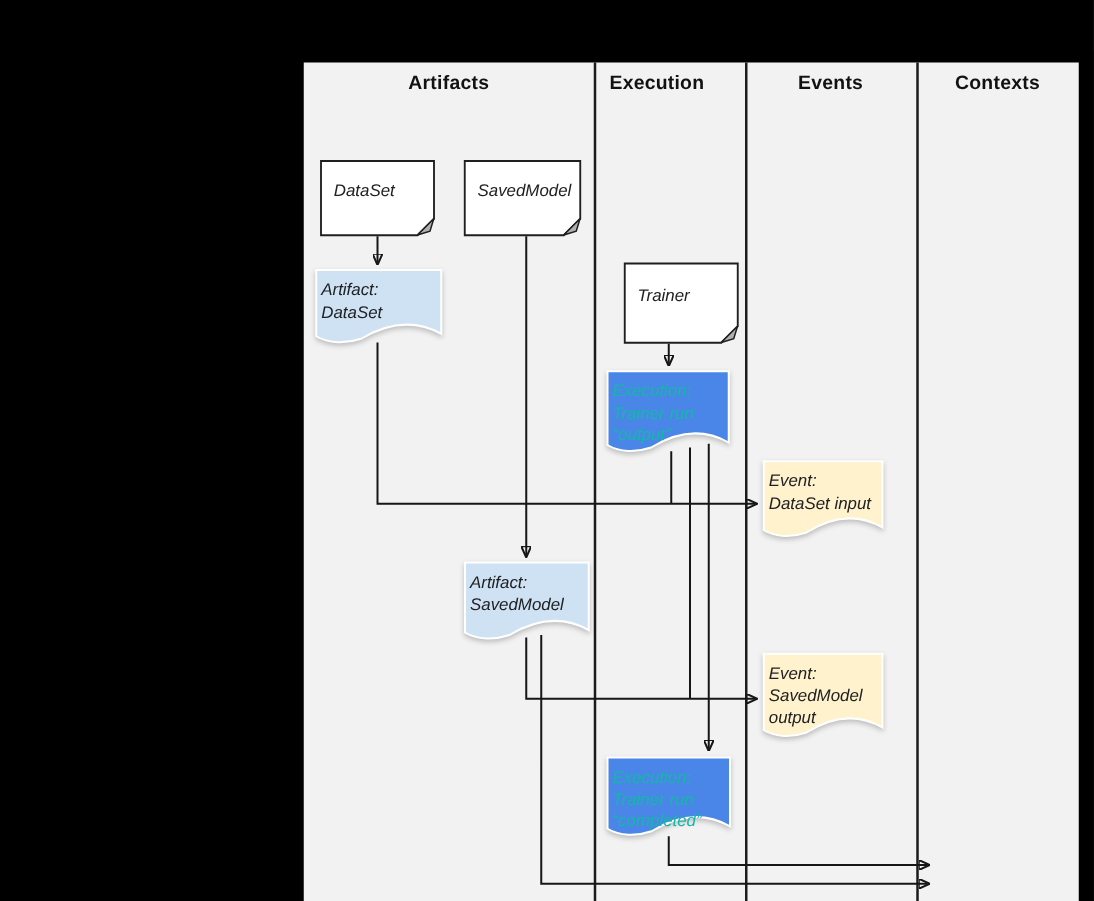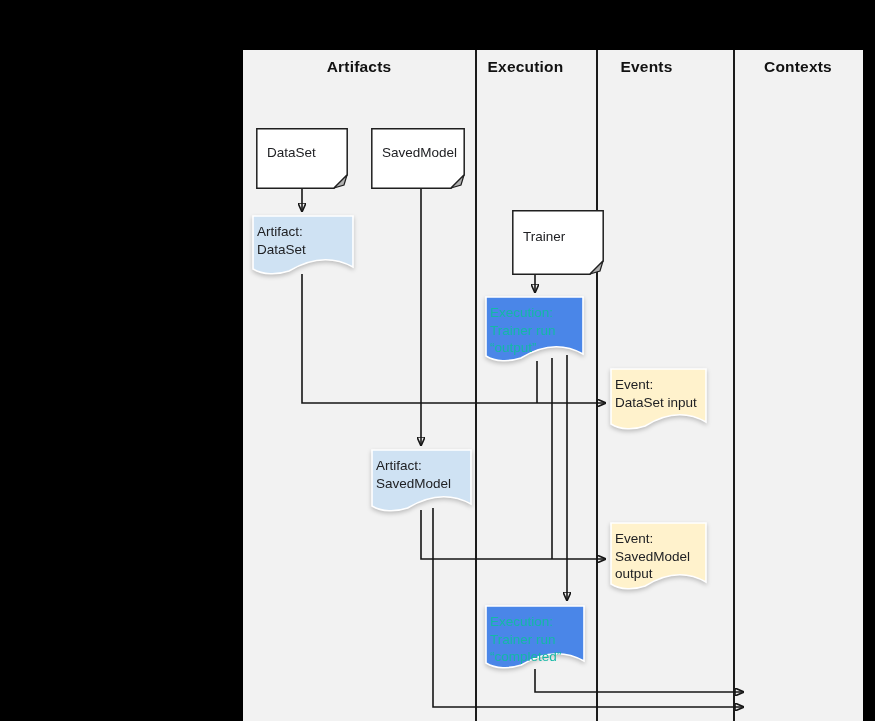--- a/index.html
+++ b/index.html
@@ -7,21 +7,21 @@
     position:relative;width:875px;height:721px;background:#000;overflow:hidden;
     font-family:"Liberation Sans", sans-serif;
     margin-top:41px;
   }
   .panel{position:absolute;left:243px;top:9px;width:620px;height:699px;background:#f2f2f2;}
   .vline{position:absolute;top:9px;height:699px;width:2px;background:#1b1b1b;}
   .col-head{
     position:absolute;top:17px;font-size:15.5px;font-weight:700;color:#121212;
     text-align:center;letter-spacing:.2px;
   }
-  .node{position:absolute;}
+  .node{position:absolute;font-style:italic;}
   .node svg{position:absolute;left:0;top:0;overflow:visible;}
   .node .shadowed{filter:drop-shadow(0 2px 2px rgba(0,0,0,.22));}
   .ntext{
     position:absolute;left:0;top:0;right:0;bottom:0;
     padding:7px 6px 0 4px;font-size:13.5px;line-height:17.5px;color:#202124;
   }
   .ntext span{display:block;white-space:nowrap;}
   .doc .ntext{display:flex;align-items:center;padding:0 0 12px 11px;}
   .whitetext .ntext{color:#14b8a6;}
   .ctx .ntext{font-size:13px;}
@@ -34,21 +34,21 @@
 <div id="canvas">
 
   <div class="panel"></div>
 
   <div class="vline" style="left:475px"></div>
   <div class="vline" style="left:596px"></div>
   <div class="vline" style="left:733px"></div>
 
   <div class="col-head" style="left:243px;width:232px">Artifacts</div>
   <div class="col-head" style="left:465px;width:121px">Execution</div>
-  <div class="col-head" style="left:578px;width:137px">Events</div>
+  <div class="col-head" style="left:596px;width:137px">Events</div>
   <div class="col-head" style="left:733px;width:130px">Contexts</div>
 
   <div class="node doc" style="left:256px;top:87px;width:92px;height:61px">
       <svg width="92" height="61" viewBox="0 0 92 61">
              <path d="M0.8 0.8 H91.2 V47 L78 60.2 H0.8 Z" fill="#ffffff" stroke="#1f1f1f" stroke-width="1.5" stroke-linejoin="miter"></path>
              <path d="M78 60 L91 47 L88 57 Z" fill="#b0b0b0" stroke="#1f1f1f" stroke-width="1.2"></path>
            </svg>
     <div class="ntext">
       <span>DataSet</span>
     </div>
@@ -57,21 +57,21 @@
   <div class="node doc" style="left:371px;top:87px;width:94px;height:61px">
       <svg width="94" height="61" viewBox="0 0 94 61">
              <path d="M0.8 0.8 H93.2 V47 L80 60.2 H0.8 Z" fill="#ffffff" stroke="#1f1f1f" stroke-width="1.5" stroke-linejoin="miter"></path>
              <path d="M80 60 L93 47 L90 57 Z" fill="#b0b0b0" stroke="#1f1f1f" stroke-width="1.2"></path>
            </svg>
     <div class="ntext">
       <span>SavedModel</span>
     </div>
   </div>
 
-  <div class="node doc" style="left:512px;top:169px;width:92px;height:65px">
+  <div class="node doc" style="left:499px;top:169px;width:92px;height:65px">
       <svg width="92" height="65" viewBox="0 0 92 65">
              <path d="M0.8 0.8 H91.2 V51 L78 64.2 H0.8 Z" fill="#ffffff" stroke="#1f1f1f" stroke-width="1.5" stroke-linejoin="miter"></path>
              <path d="M78 64 L91 51 L88 61 Z" fill="#b0b0b0" stroke="#1f1f1f" stroke-width="1.2"></path>
            </svg>
     <div class="ntext">
       <span>Trainer</span>
     </div>
   </div>
 
   <div class="node wave" style="left:253px;top:175px;width:100px;height:60px">

